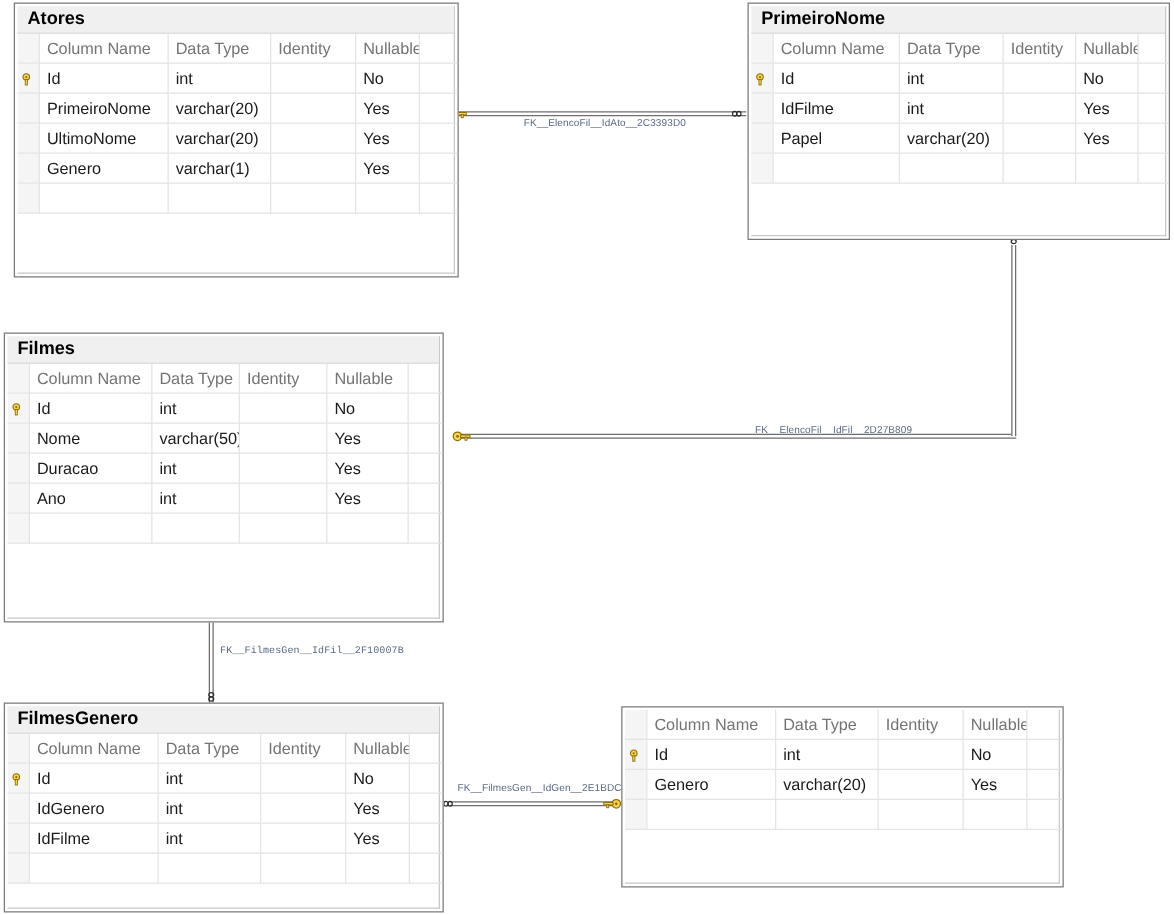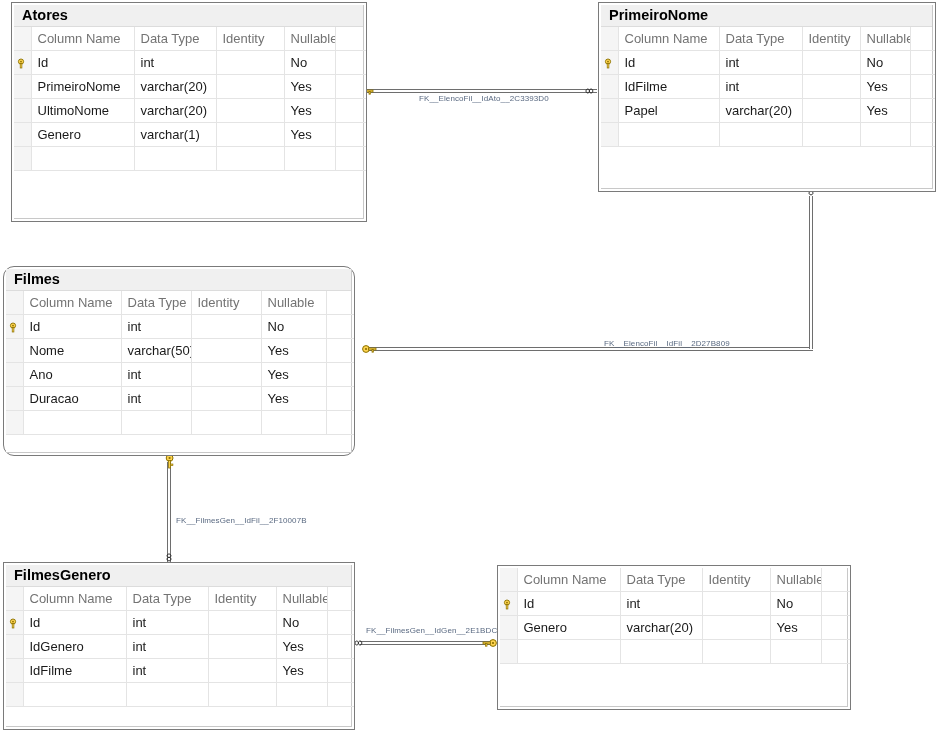--- a/index.html
+++ b/index.html
@@ -169,21 +169,21 @@
       <rect x="5.6" y="7.5" width="2" height="7.5" fill="#ffd44f" stroke="#8a7000" stroke-width="0.8"></rect>
       <rect x="7.3" y="11" width="2.6" height="1.6" fill="#ffd44f" stroke="#8a7000" stroke-width="0.7"></rect>
     </svg>
   </div>
   <div class="endpoint" style="left:162px; top:552px;">
     <svg width="16" height="16" viewBox="0 0 16 16">
       <path d="M7,2 C9.6,2 9.6,5.4 7,5.4 C4.4,5.4 4.4,2 7,2 Z" fill="none" stroke="#2b2b2b" stroke-width="1"></path>
       <path d="M7,5.4 C9.6,5.4 9.6,8.8 7,8.8 C4.4,8.8 4.4,5.4 7,5.4 Z" fill="none" stroke="#2b2b2b" stroke-width="1"></path>
     </svg>
   </div>
-  <div class="rel-label" style="left:176px; top:516px;">FK__FilmesGen__IdFil__2F10007B</div>
+  <div class="rel-label" style="left:176px; top:516px;font-family:Liberation Mono, monospace;">FK__FilmesGen__IdFil__2F10007B</div>
 
   <div class="rel-h" style="left:360px; top:641px; width:136px;"></div>
   <div class="endpoint" style="left:353px; top:636px;">
     <svg width="16" height="14" viewBox="0 0 16 14">
       <path d="M2,7 C2,4.4 5.4,4.4 5.4,7 C5.4,9.6 2,9.6 2,7 Z" fill="none" stroke="#2b2b2b" stroke-width="1"></path>
       <path d="M5.4,7 C5.4,4.4 8.8,4.4 8.8,7 C8.8,9.6 5.4,9.6 5.4,7 Z" fill="none" stroke="#2b2b2b" stroke-width="1"></path>
     </svg>
   </div>
   <div class="endpoint" style="left:482px; top:636px;">
     <svg width="16" height="14" viewBox="0 0 16 14">
@@ -324,21 +324,21 @@
             <td></td>
             <td></td>
             <td></td>
             <td class="lastpad"></td>
           </tr>
         </tbody>
       </table>
     </div>
   </div>
 
-  <div class="tbl" style="left:3px; top:266px; width:352px; height:190px;border-radius:11px;">
+  <div class="tbl" style="left:3px; top:266px; width:352px; height:232px;">
     <div class="tbl-inner">
       <div class="tbl-title">Filmes</div>
       <table class="grid">
         <colgroup>
             <col style="width:17px">
             <col style="width:98px">
             <col style="width:70px">
             <col style="width:70px">
             <col style="width:65px">
             <col style="width:28px">
@@ -369,29 +369,29 @@
           <tr>
             <td class="keycol"></td>
             <td>Nome</td>
             <td>varchar(50)</td>
             <td></td>
             <td>Yes</td>
             <td class="lastpad"></td>
           </tr>
           <tr>
             <td class="keycol"></td>
+            <td>Duracao</td>
+            <td>int</td>
+            <td></td>
+            <td>Yes</td>
+            <td class="lastpad"></td>
+          </tr>
+          <tr>
+            <td class="keycol"></td>
             <td>Ano</td>
-            <td>int</td>
-            <td></td>
-            <td>Yes</td>
-            <td class="lastpad"></td>
-          </tr>
-          <tr>
-            <td class="keycol"></td>
-            <td>Duracao</td>
             <td>int</td>
             <td></td>
             <td>Yes</td>
             <td class="lastpad"></td>
           </tr>
           <tr class="empty">
             <td class="keycol"></td>
             <td></td>
             <td></td>
             <td></td>

